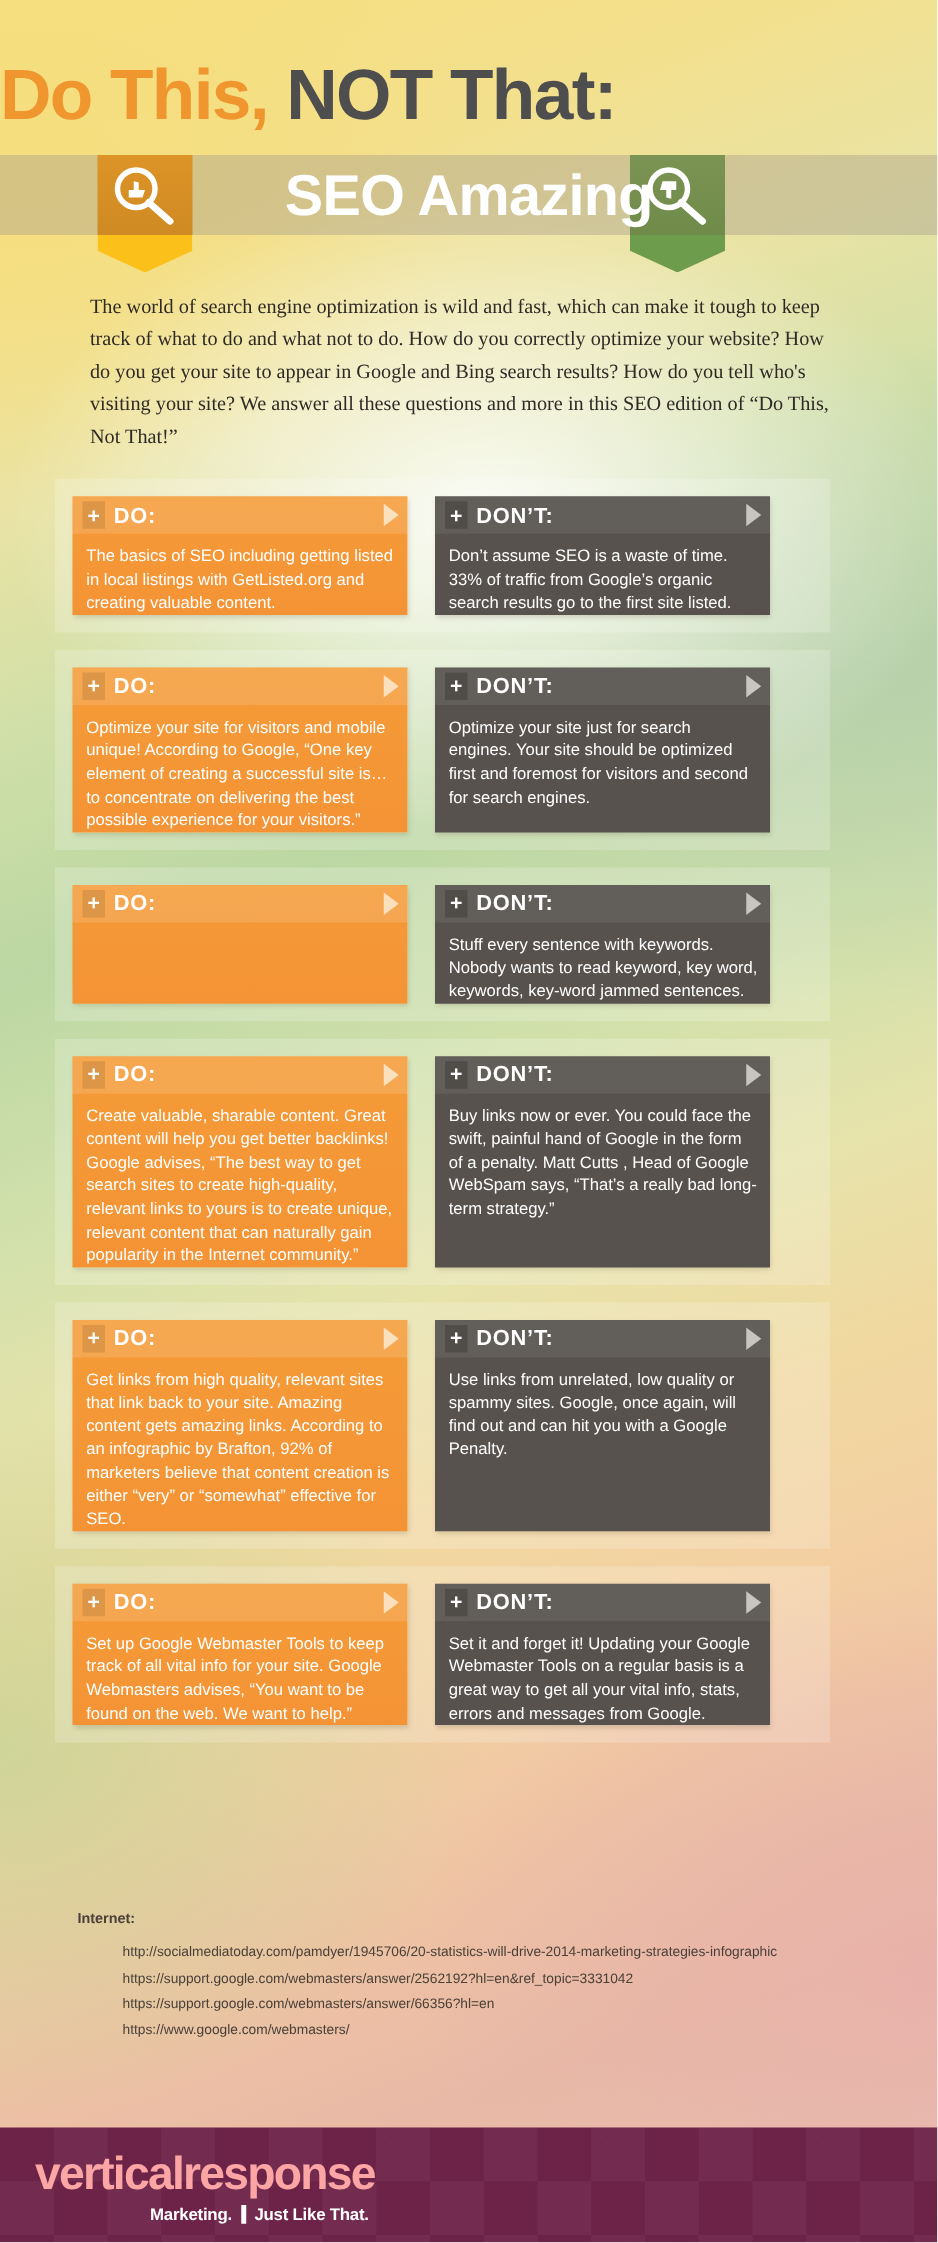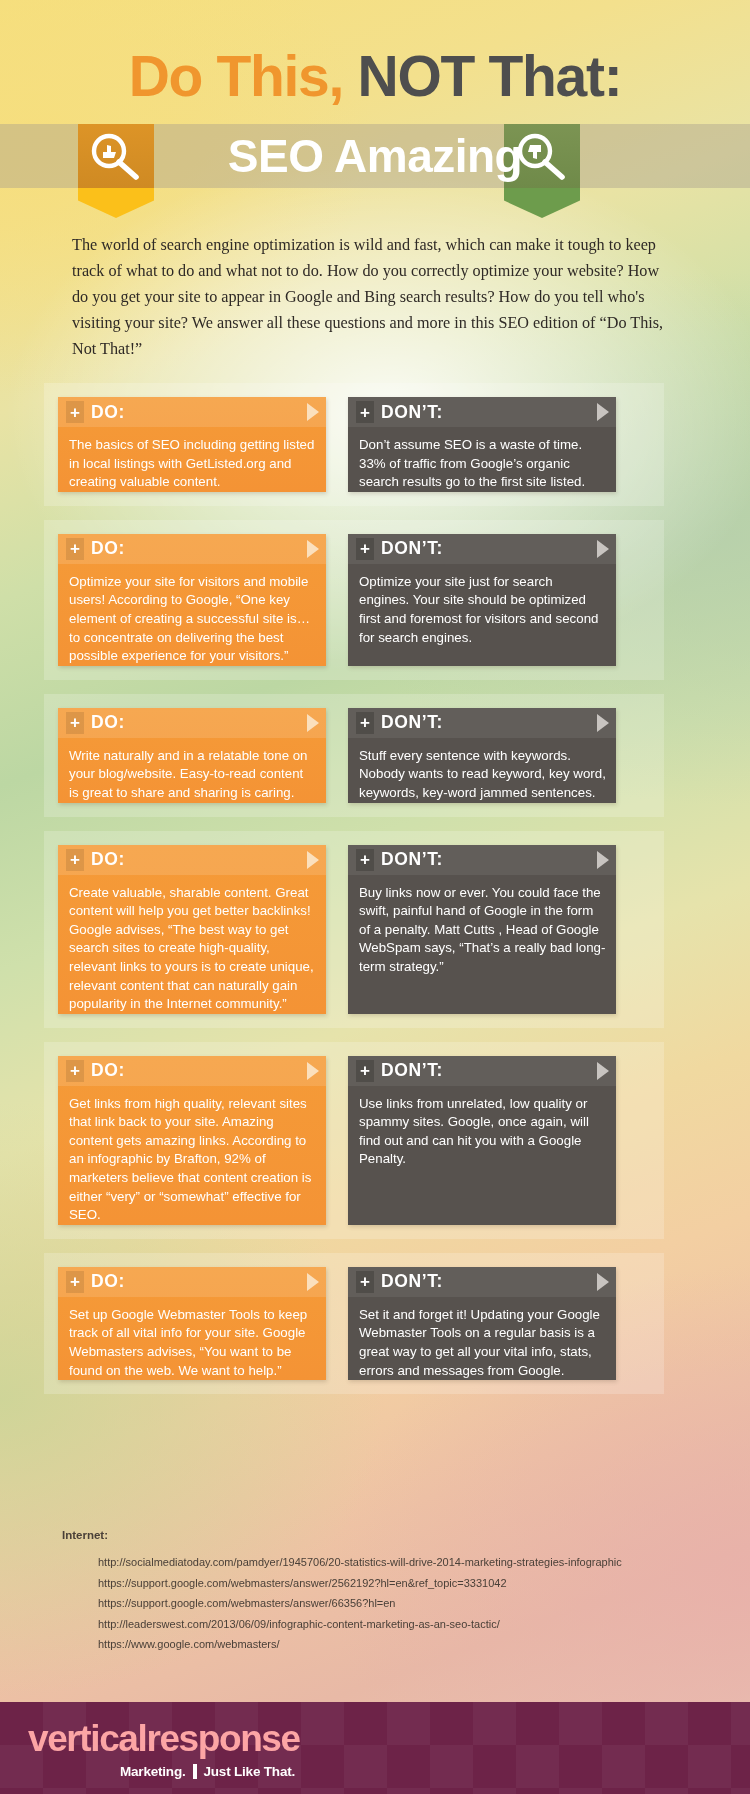--- a/index.html
+++ b/index.html
@@ -39,21 +39,21 @@
         #eec3a4 80%,
         #e8b9a6 88%,
         #e9c0b0 95%,
         #edd3c0 100%);
   }
 
   
   .title-wrap {
     position: absolute;
     top: 48px; left: 0; width: 750px;
-    text-align: center;
+    text-align: left;
     line-height: 1;
   }
   .title-text {
     font-size: 57px;
     font-weight: bold;
     letter-spacing: -1.3px;
     white-space: nowrap;
   }
   .t-orange { color: #f0962e; }
   .t-dark   { color: #4e4e4e; }
@@ -303,39 +303,38 @@
           <div class="card-body">Don’t assume SEO is a waste of time. 33% of traffic from Google’s organic search results go to the first site listed.</div>
         </div>
       </div>
       <div class="row">
         <div class="card do">
           <div class="card-head">
             <span class="plus-box">+</span>
             <span class="card-head-label">DO:</span>
             <span class="head-arrow"></span>
           </div>
-          <div class="card-body">Optimize your site for visitors and mobile users! According to Google, “One key element of creating a successful site is… to concentrate on delivering the best possible experience for your visitors.”</div>
+          <div class="card-body">Optimize your site for visitors and mobile unique! According to Google, “One key element of creating a successful site is… to concentrate on delivering the best possible experience for your visitors.”</div>
         </div>
         <div class="card dont">
           <div class="card-head">
             <span class="plus-box">+</span>
             <span class="card-head-label">DON’T:</span>
             <span class="head-arrow"></span>
           </div>
           <div class="card-body">Optimize your site just for search engines. Your site should be optimized first and foremost for visitors and second for search engines.</div>
         </div>
       </div>
       <div class="row">
         <div class="card do">
           <div class="card-head">
             <span class="plus-box">+</span>
             <span class="card-head-label">DO:</span>
             <span class="head-arrow"></span>
           </div>
-          <div class="card-body">Write naturally and in a relatable tone on your blog/website. Easy-to-read content is great to share and sharing is caring.</div>
         </div>
         <div class="card dont">
           <div class="card-head">
             <span class="plus-box">+</span>
             <span class="card-head-label">DON’T:</span>
             <span class="head-arrow"></span>
           </div>
           <div class="card-body">Stuff every sentence with keywords. Nobody wants to read keyword, key word, keywords, key-word jammed sentences.</div>
         </div>
       </div>
@@ -394,21 +393,20 @@
         </div>
       </div>
     </div>
 
   <div class="sources">
     <div class="sources-title">Internet:</div>
     <div id="source-list">
         <div class="source-line">http://socialmediatoday.com/pamdyer/1945706/20-statistics-will-drive-2014-marketing-strategies-infographic</div>
         <div class="source-line">https://support.google.com/webmasters/answer/2562192?hl=en&amp;ref_topic=3331042</div>
         <div class="source-line">https://support.google.com/webmasters/answer/66356?hl=en</div>
-        <div class="source-line">http://leaderswest.com/2013/06/09/infographic-content-marketing-as-an-seo-tactic/</div>
         <div class="source-line">https://www.google.com/webmasters/</div>
       </div>
   </div>
 
   <div class="footer">
     <div class="footer-pattern"></div>
     <div class="footer-logo">verticalresponse</div>
     <div class="footer-tag">
       <span>Marketing.</span>
       <span class="tag-sep"></span>

